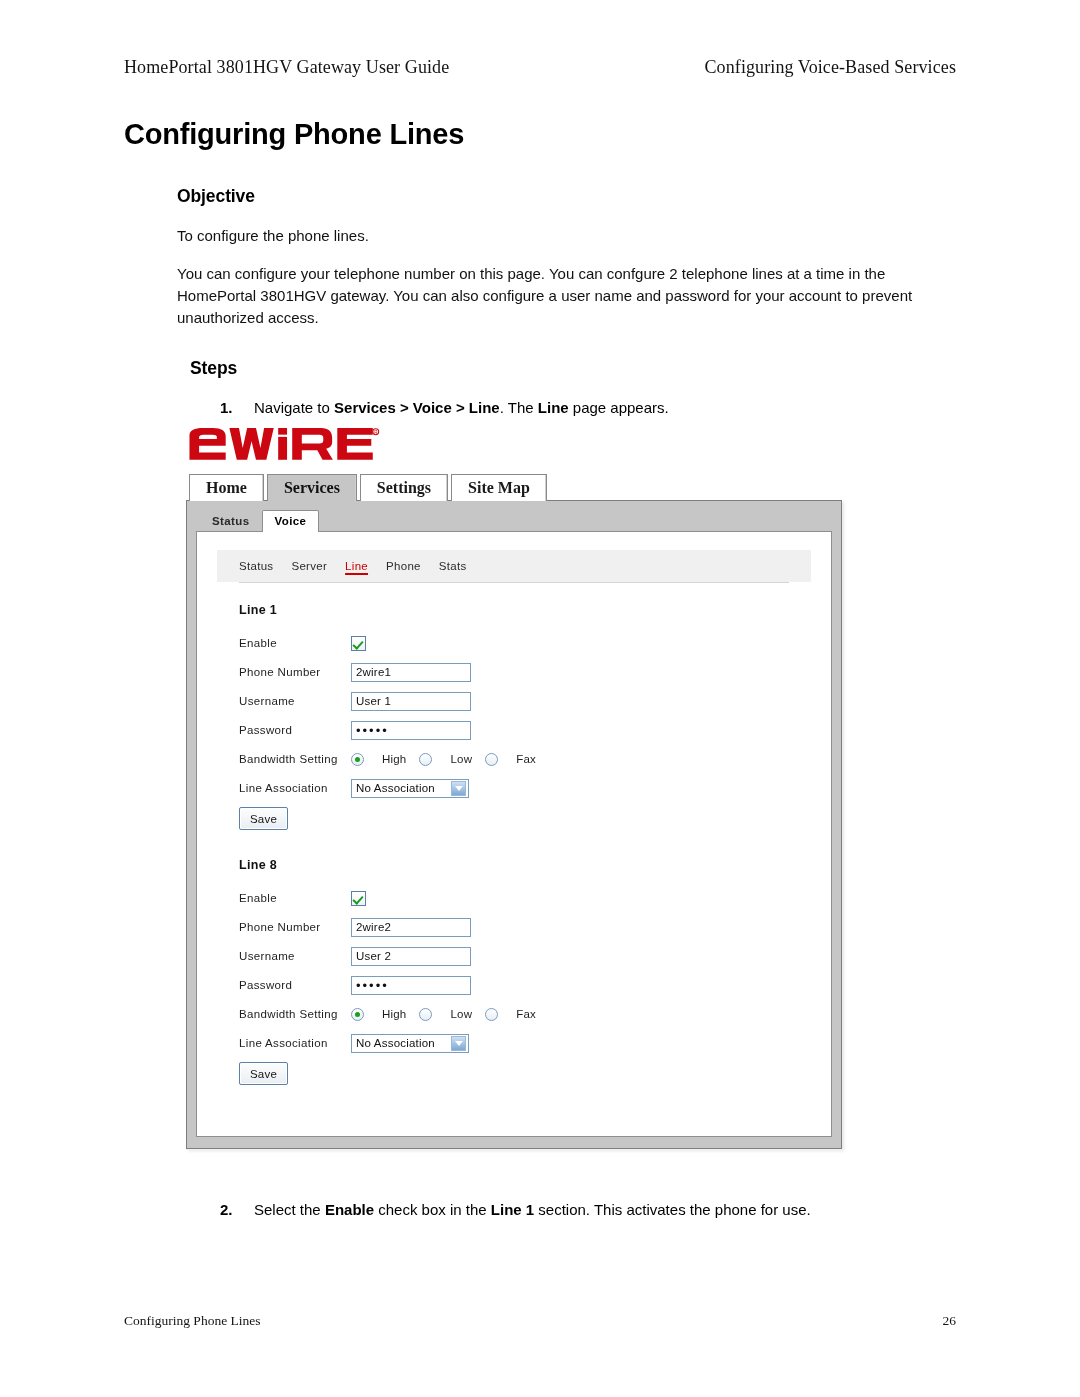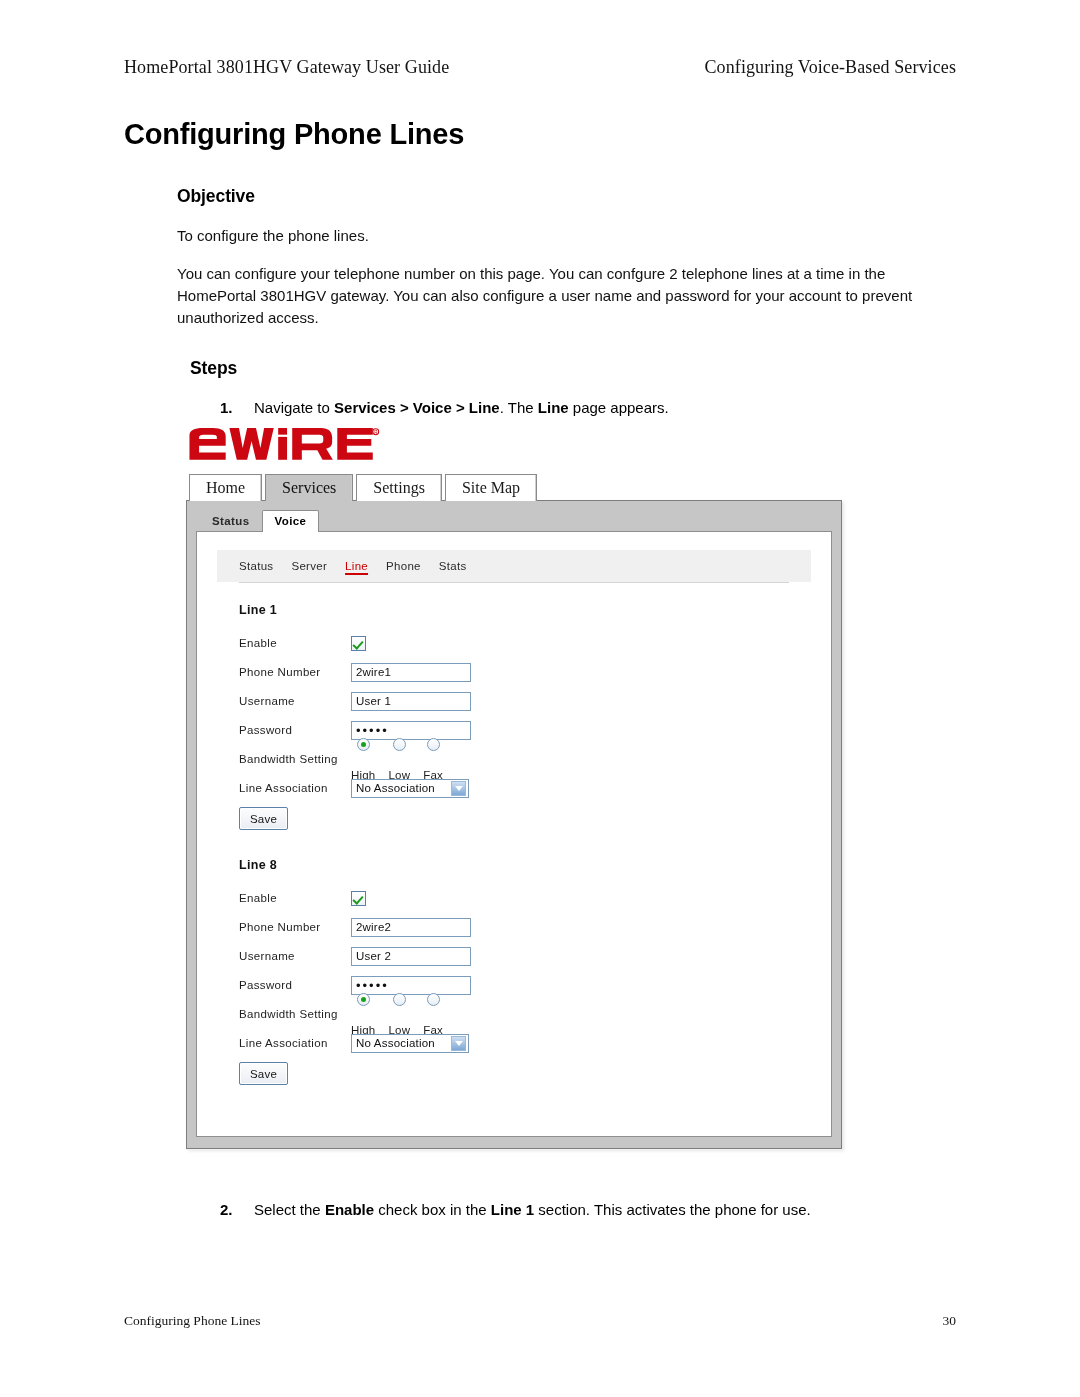--- a/index.html
+++ b/index.html
@@ -116,20 +116,21 @@
   }
 
   
   .tabstrip {
     display: flex;
     align-items: flex-end;
     height: 30px;
     position: relative;
     z-index: 3;
     margin-left: 3px;
+    font-weight: bold;
   }
   .tab {
     font-family: "Liberation Serif", serif;
     font-size: 16px;
     color: #1a1a1a;
     padding: 4px 16px 5px 16px;
     border: 1px solid #8a8a8a;
     border-bottom: none;
     background: #ffffff;
     margin-right: 3px;
@@ -276,21 +277,21 @@
     line-height: 17px;
     letter-spacing: .2px;
     font-family: "Liberation Sans", sans-serif;
     display: flex;
     align-items: center;
   }
   .tinput.pw { letter-spacing: 2px; font-size: 13px; }
 
   
   .radios { display: flex; align-items: center; gap: 13px; }
-  .radio { display: flex; align-items: center; gap: 18px; flex-direction: column; }
+  .radio { display: flex; align-items: center; gap: 18px; }
   .rdot {
     width: 13px; height: 13px;
     border-radius: 50%;
     border: 1.5px solid #7b9bbb;
     background: linear-gradient(#ffffff, #e8eef5);
     position: relative;
     box-sizing: border-box;
   }
   .rdot.on::after {
     content: "";
@@ -528,16 +529,16 @@
     </div>
   </div>
 
   <div class="step2">
     <span class="num">2.</span>
     <span class="txt"><span>Select the </span><b class="inl">Enable</b><span> check box in the </span><b class="inl">Line 1</b><span> section. This activates the phone for use.</span></span>
   </div>
 
   <div class="footer">
     <span>Configuring Phone Lines</span>
-    <span>30</span>
+    <span>26</span>
   </div>
 
 </div>
 
 </body></html>

